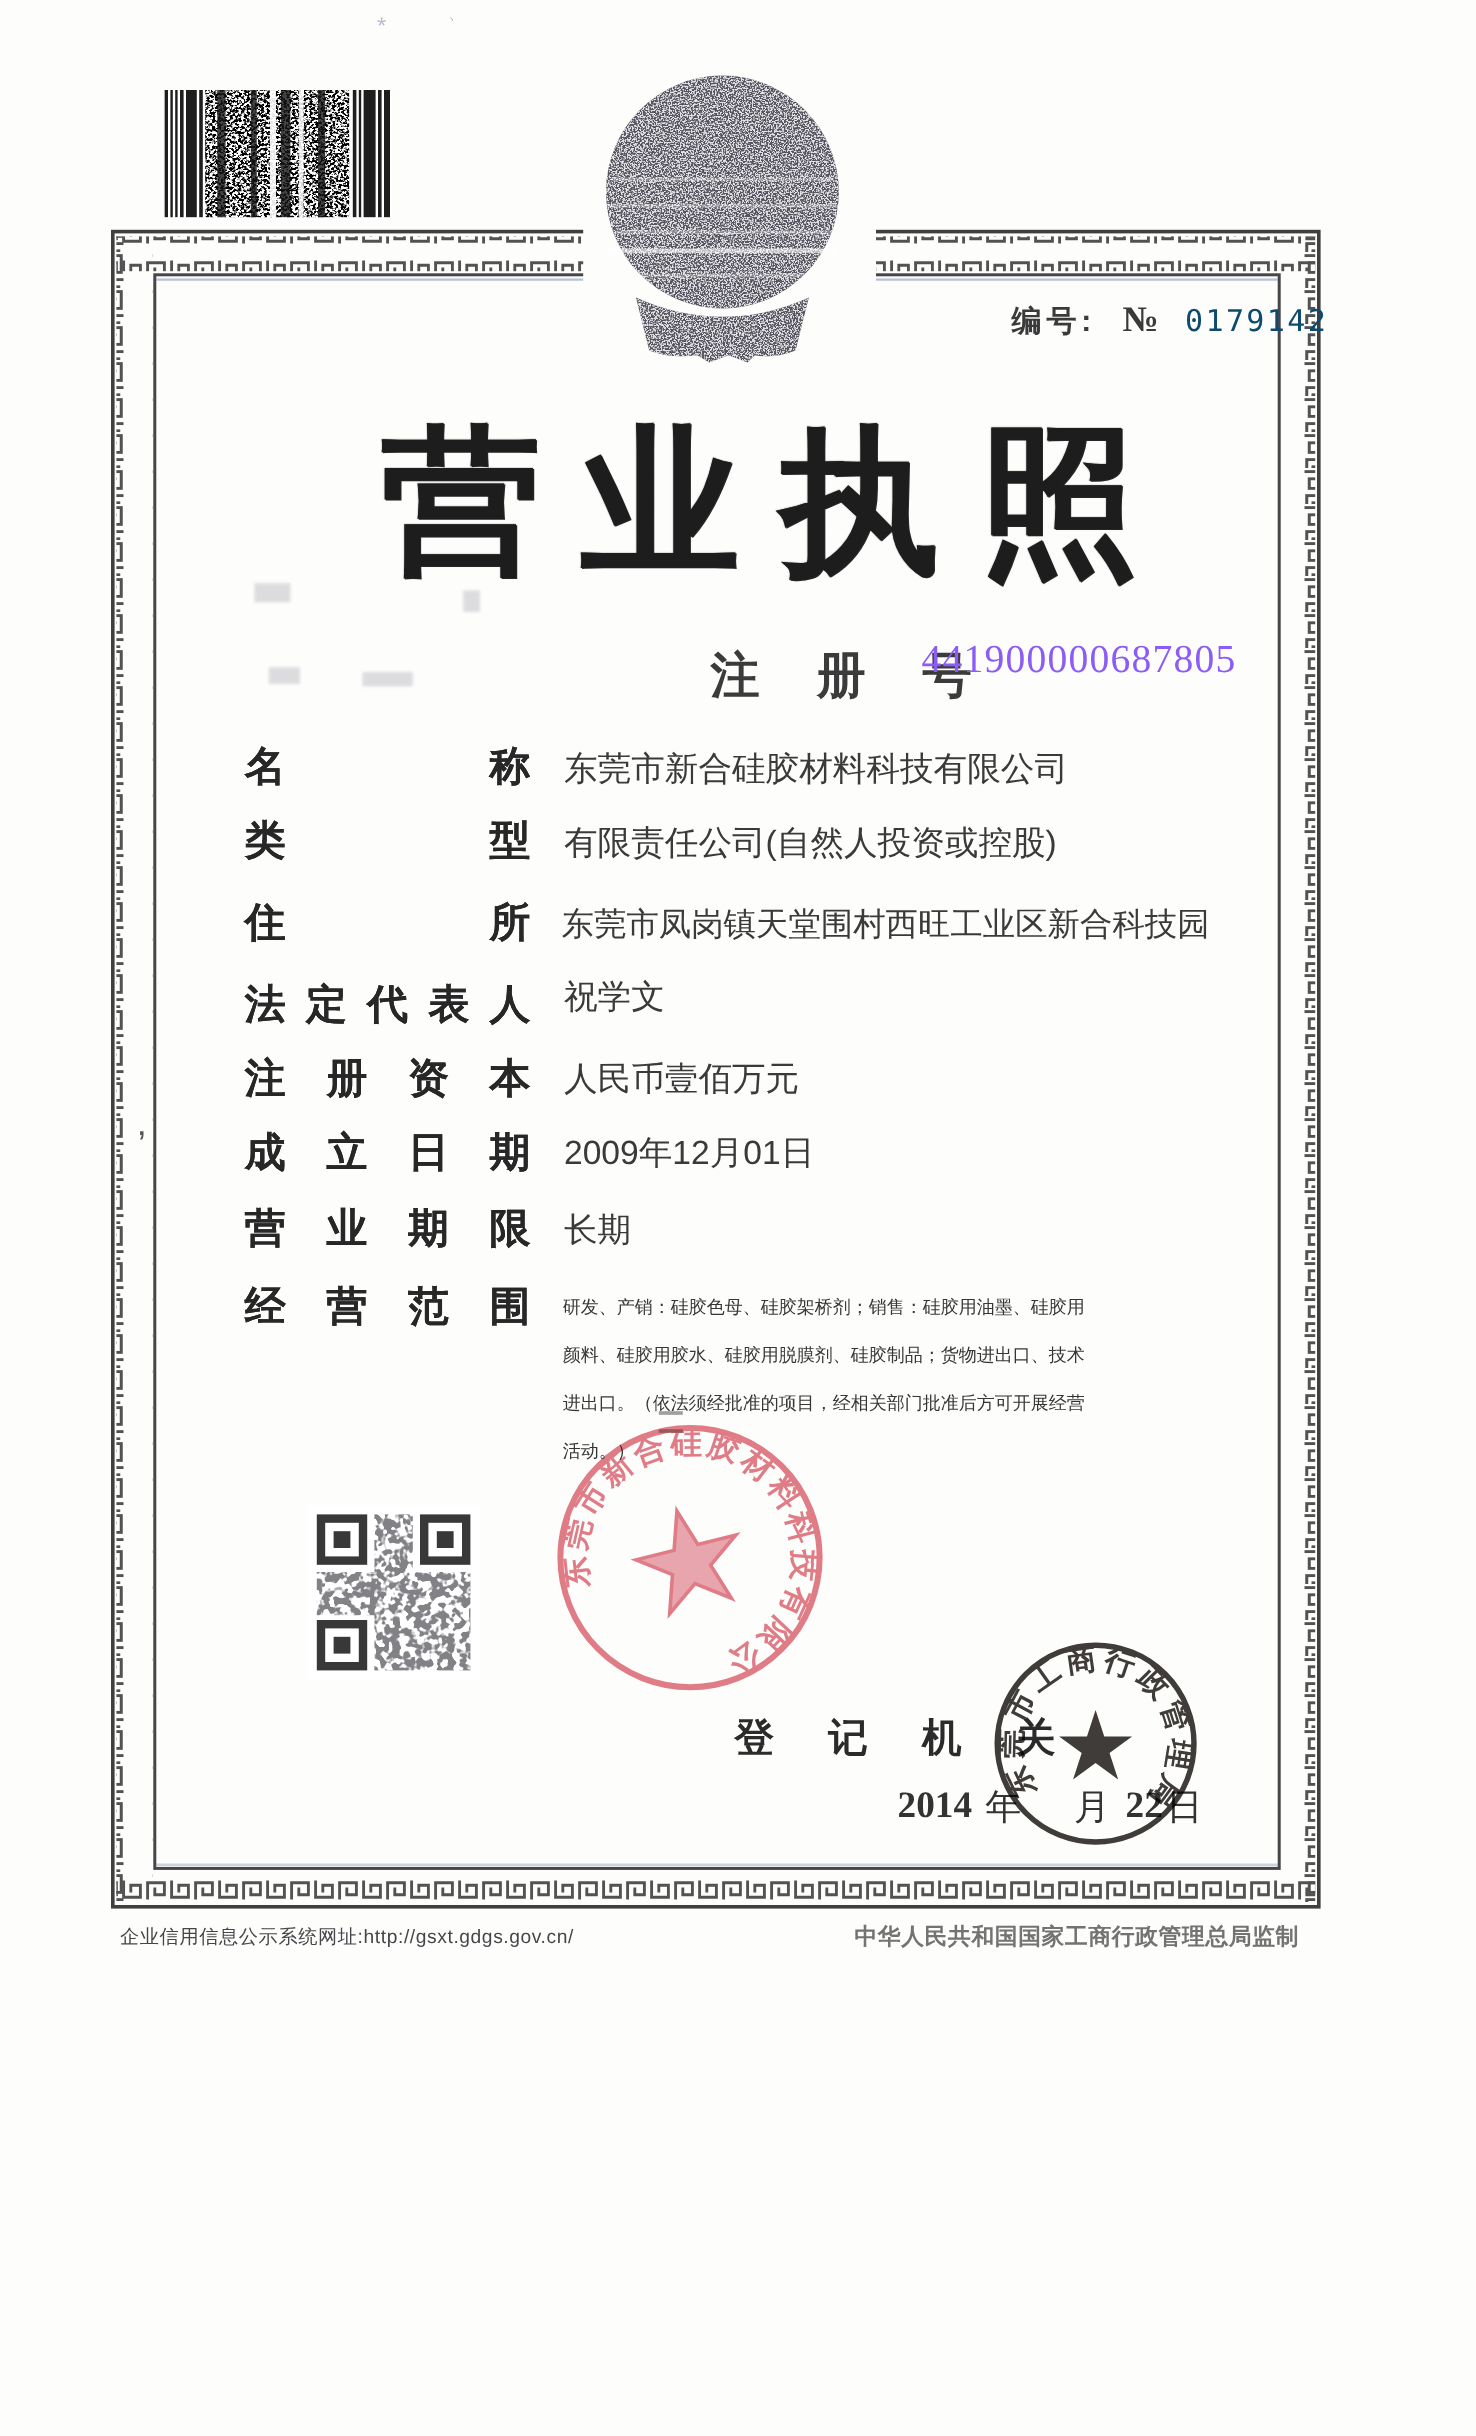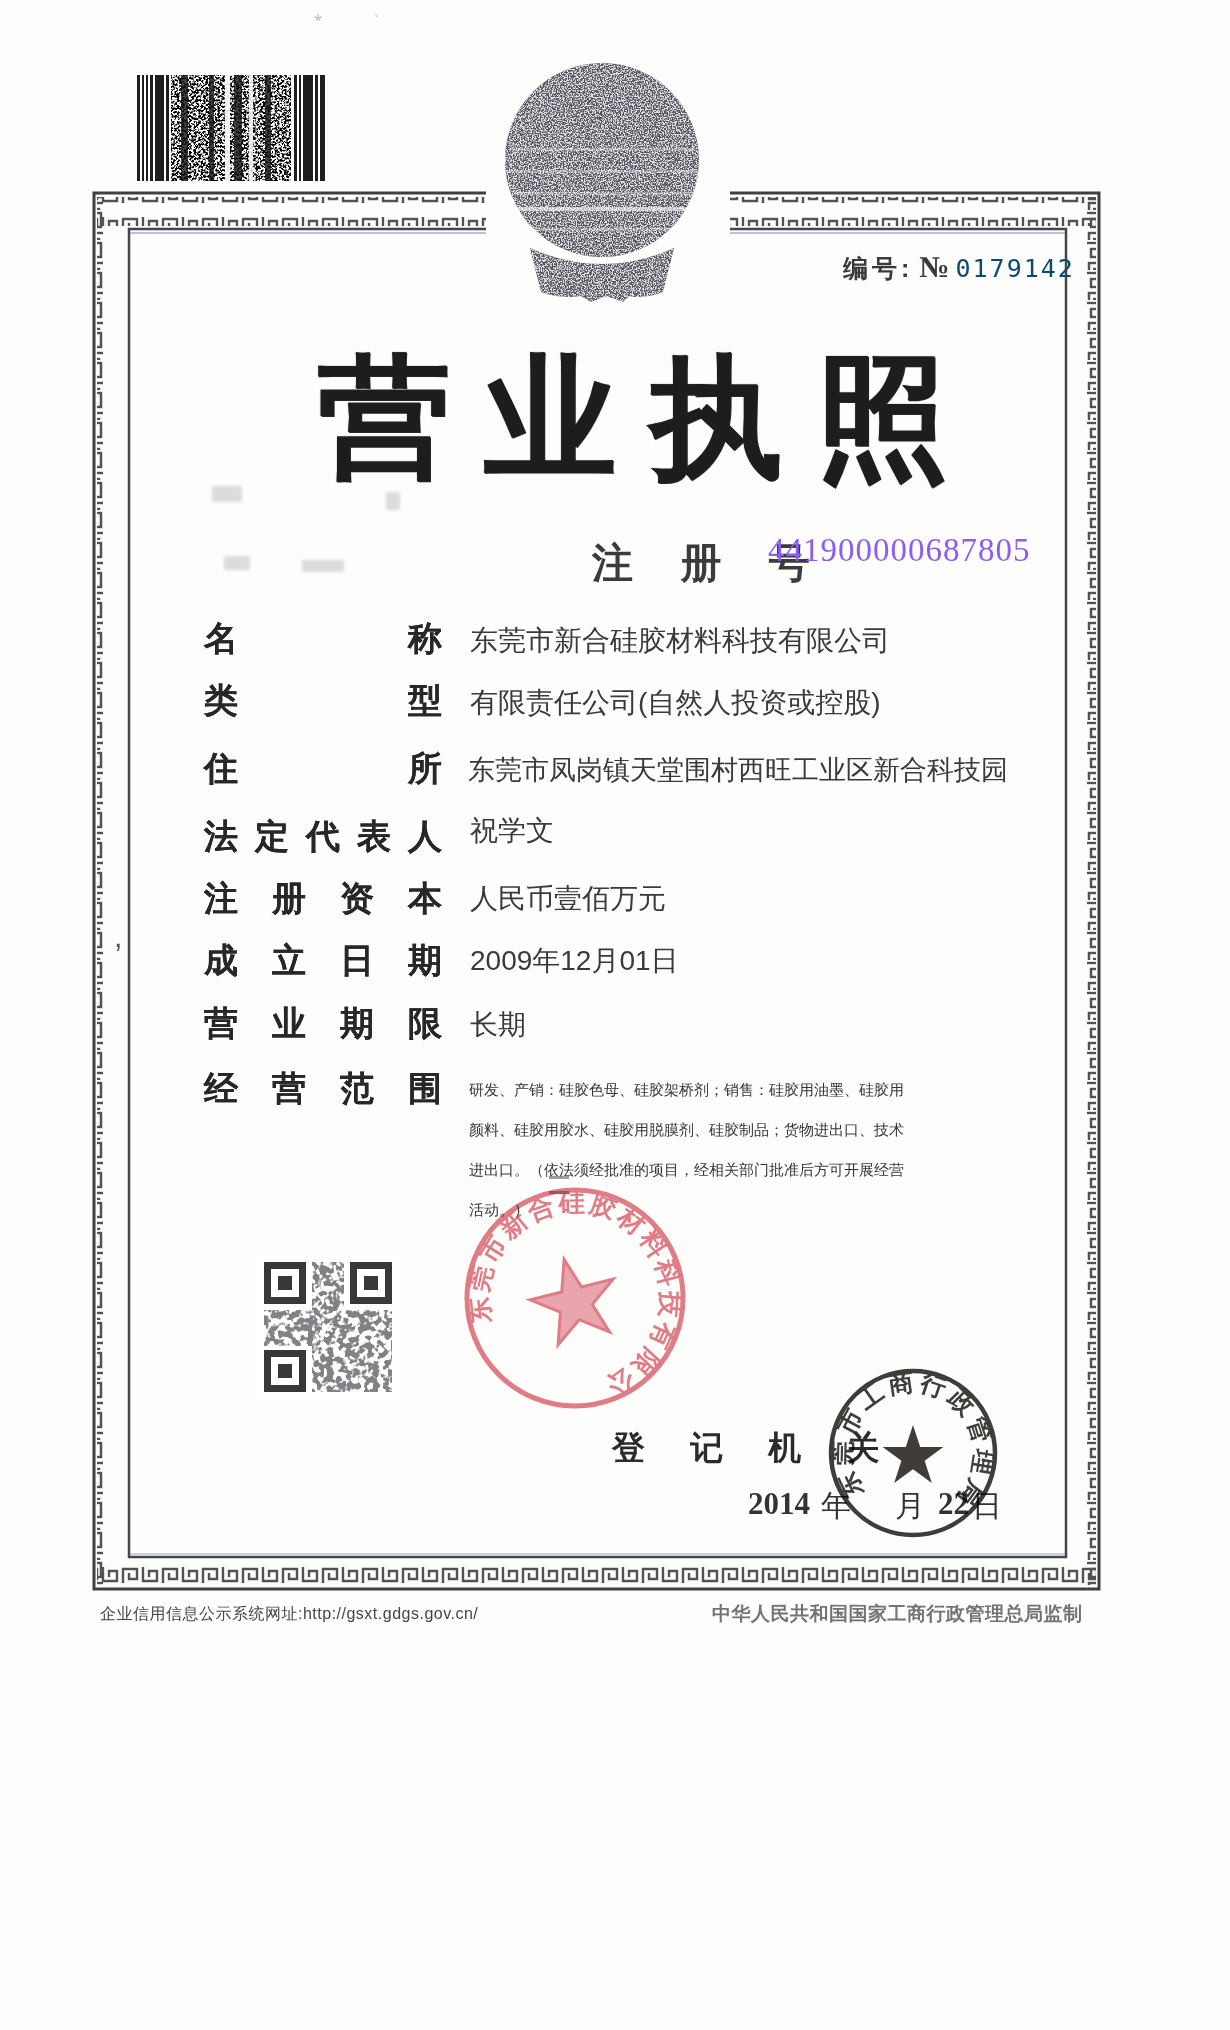--- a/index.html
+++ b/index.html
@@ -4,21 +4,21 @@
 <style>
   html,body{margin:0;padding:0;background:#ffffff;}
   .page{position:relative;width:1230px;height:2030px;background:#fdfdfc;overflow:hidden;
         font-family:"Liberation Sans",sans-serif;color:#2e2e2e;}
   .abs{position:absolute;}
 
   
   .frame-svg{left:0;top:0;}
 
   
-  .serial{left:843px;top:250px;display:flex;align-items:baseline;gap:6px;color:#3a3a3a;}
+  .serial{left:843px;top:250px;display:flex;align-items:baseline;gap:22px;color:#3a3a3a;}
   .serial .pre{font-size:25px;letter-spacing:4px;font-weight:600;}
   .serial .nosym{font-family:"Liberation Serif",serif;font-weight:700;font-size:30px;}
   .serial .num{font-family:"DejaVu Sans Mono",monospace;font-size:25px;letter-spacing:2px;color:#0c4a6e;}
 
   
   .title{left:318px;top:330px;width:640px;font-size:132px;font-weight:900;letter-spacing:34px;
          color:#1d1d1d;white-space:nowrap;text-shadow:0 0 1px #1d1d1d,1px 1px 0 #2a2a2a;}
 
   
   .regno-label{left:592px;top:536px;font-size:41px;letter-spacing:18px;color:#3b3b3b;font-weight:600;white-space:nowrap;}

